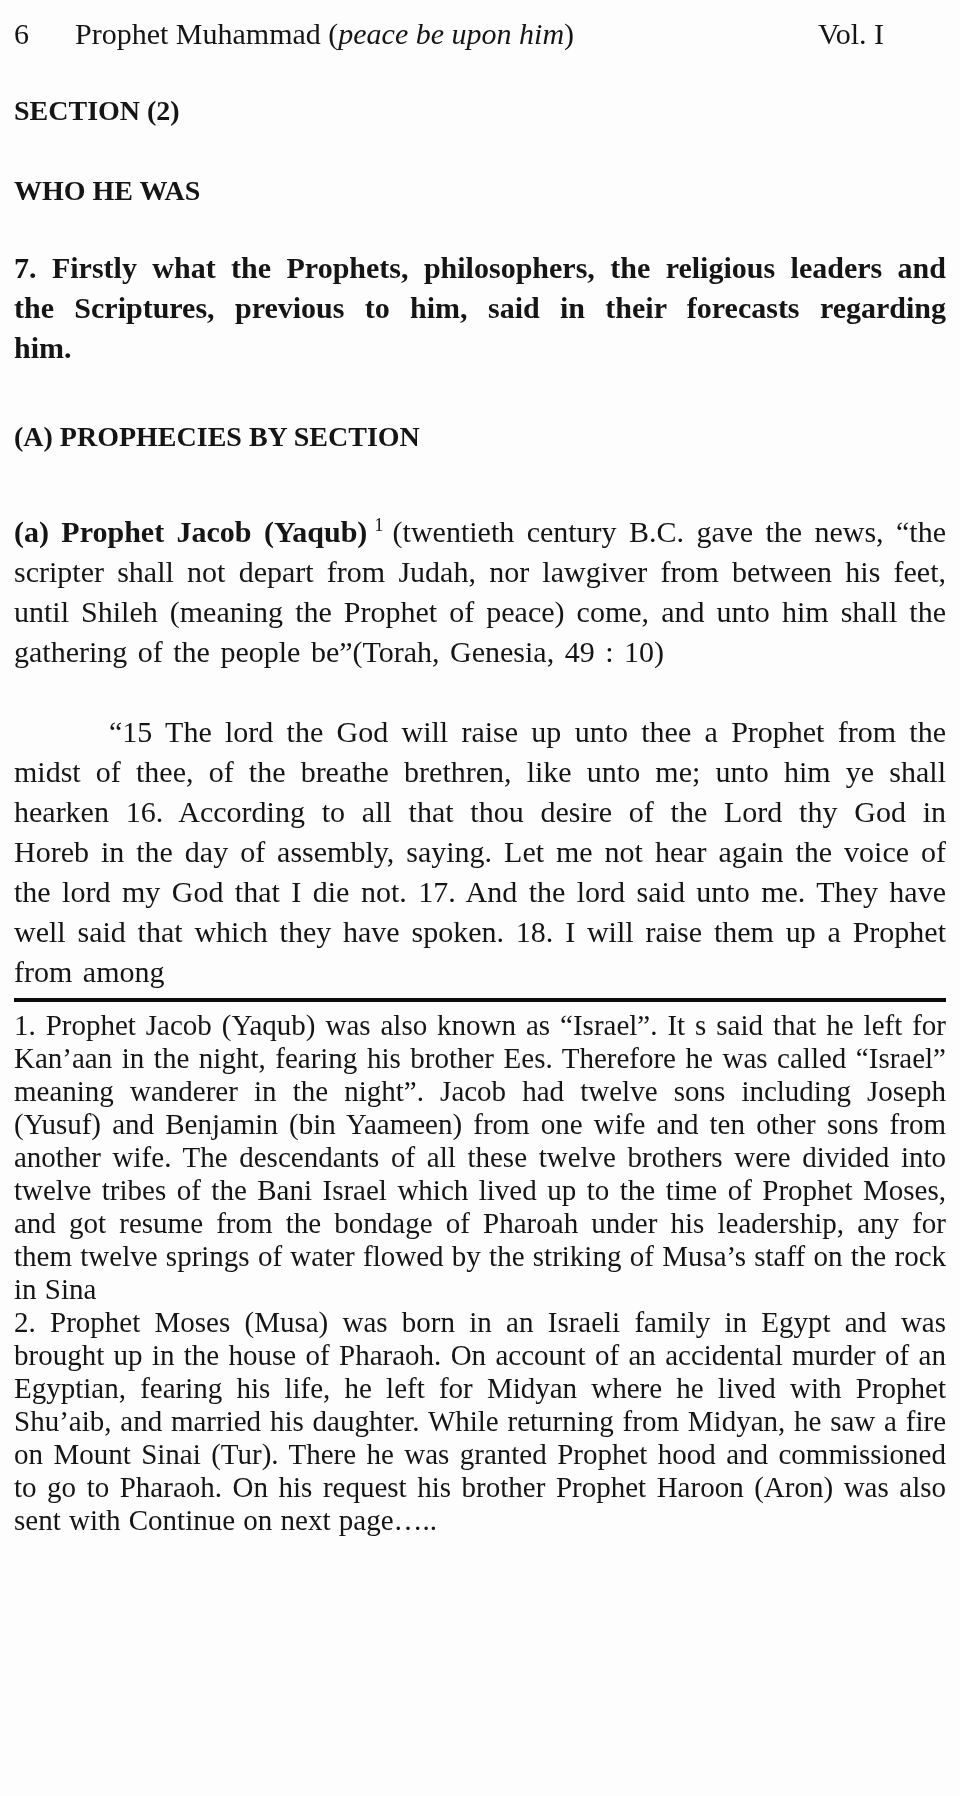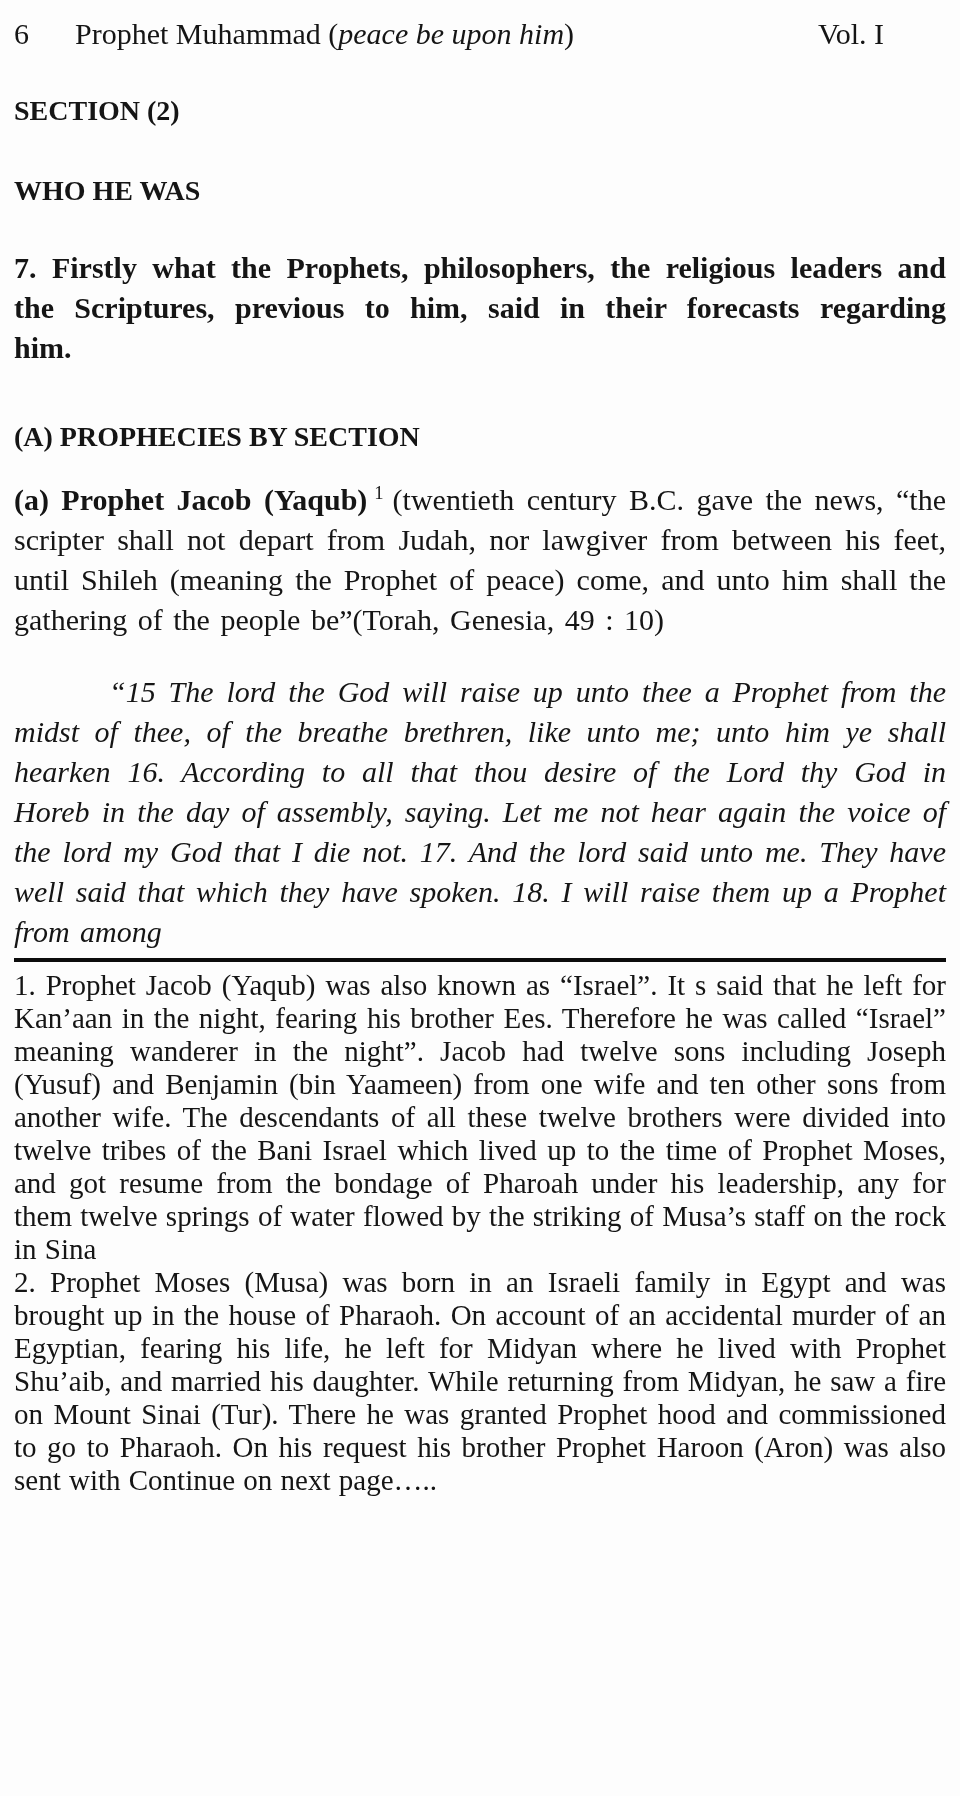--- a/index.html
+++ b/index.html
@@ -45,23 +45,23 @@
     font-size: 30px;
     line-height: 40px;
     text-align: justify;
     word-spacing: 3px;
   }
   .intro-para {
     margin-top: 36px;
     font-weight: bold;
     word-spacing: 6px;
   }
-  .para-a { margin-top: 22px; }
+  .para-a { margin-top: 54px; }
   .para-b { margin-top: 54px; }
-  .quote-para { margin-top: 32px; text-indent: 95px; font-style: italic; }
+  .quote-para { margin-top: 40px; text-indent: 95px; }
 
   .lead { font-weight: bold; }
   sup.fn-ref {
     font-size: 0.62em;
     vertical-align: super;
     line-height: 0;
     margin: 0 9px 0 7px;
   }
 
   

